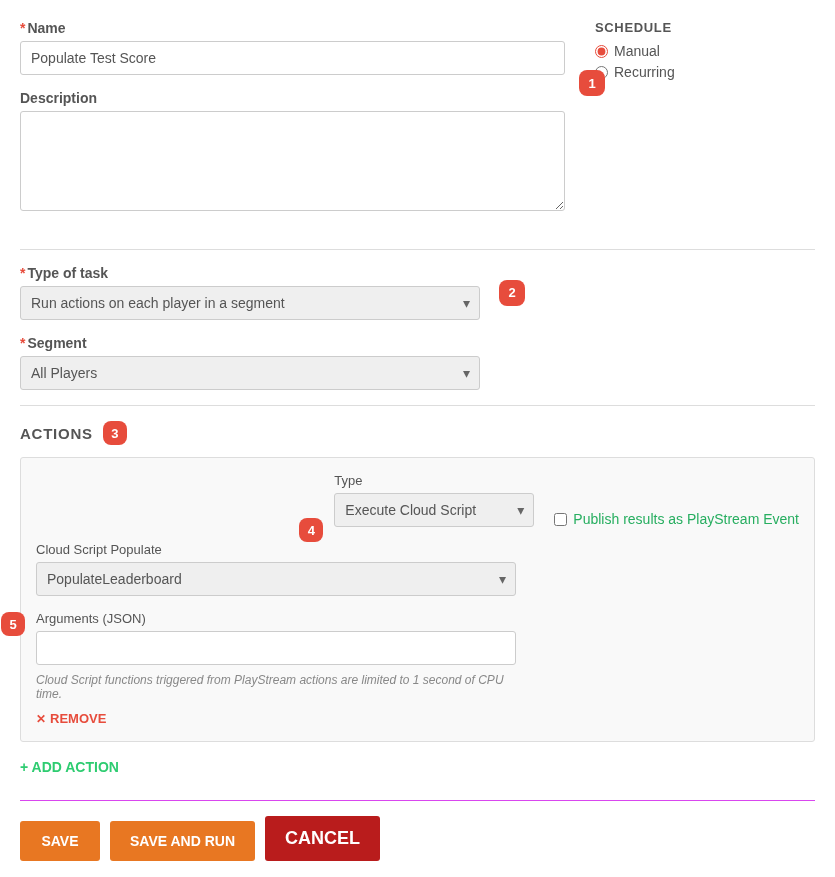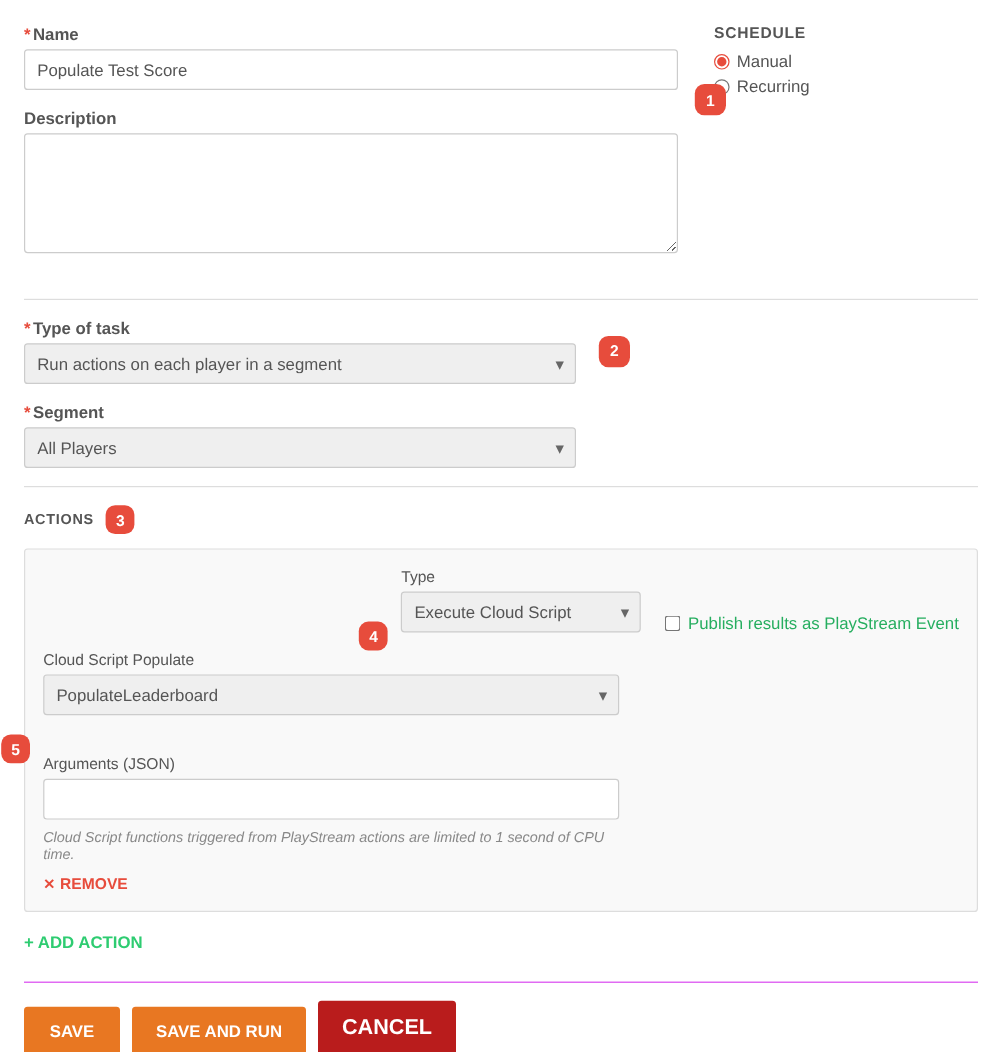--- a/index.html
+++ b/index.html
@@ -127,21 +127,21 @@
     }
 
     .actions-header {
       display: flex;
       align-items: center;
       gap: 10px;
       margin-bottom: 12px;
     }
 
     .actions-title {
-      font-size: 12px;
+      font-size: 15px;
       font-weight: bold;
       color: #555;
       text-transform: uppercase;
       letter-spacing: 0.05em;
     }
 
     .actions-box {
       border: 1px solid #ddd;
       background: #f9f9f9;
       padding: 15px;
@@ -436,21 +436,21 @@
     <div class="cloud-script-section" style="padding-left:0; position:relative;">
       <span class="sub-label">Cloud Script Populate</span>
       <div class="cloud-function-select-wrapper" style="position:relative; max-width:480px;">
         <select style="width:100%;">
           <option>PopulateLeaderboard</option>
         </select>
         
         <div style="position:absolute; left:-35px; bottom:-40px; background:#e74c3c; color:white; border-radius:8px; width:24px; height:24px; display:flex; align-items:center; justify-content:center; font-weight:bold; font-size:13px;">5</div>
       </div>
 
-      <div style="margin-top:33px;">
+      <div style="margin-top:15px;">
         <span class="sub-label">Arguments (JSON)</span>
         <input type="text" class="args-input" style="max-width: 480px;">
         <p class="cpu-note" style="max-width:480px;">Cloud Script functions triggered from PlayStream actions are limited to 1 second of CPU time.</p>
       </div>
 
       <div class="remove-row">
         <button class="remove-btn">
           <span class="x-icon">✕</span>
           <span>REMOVE</span>
         </button>

